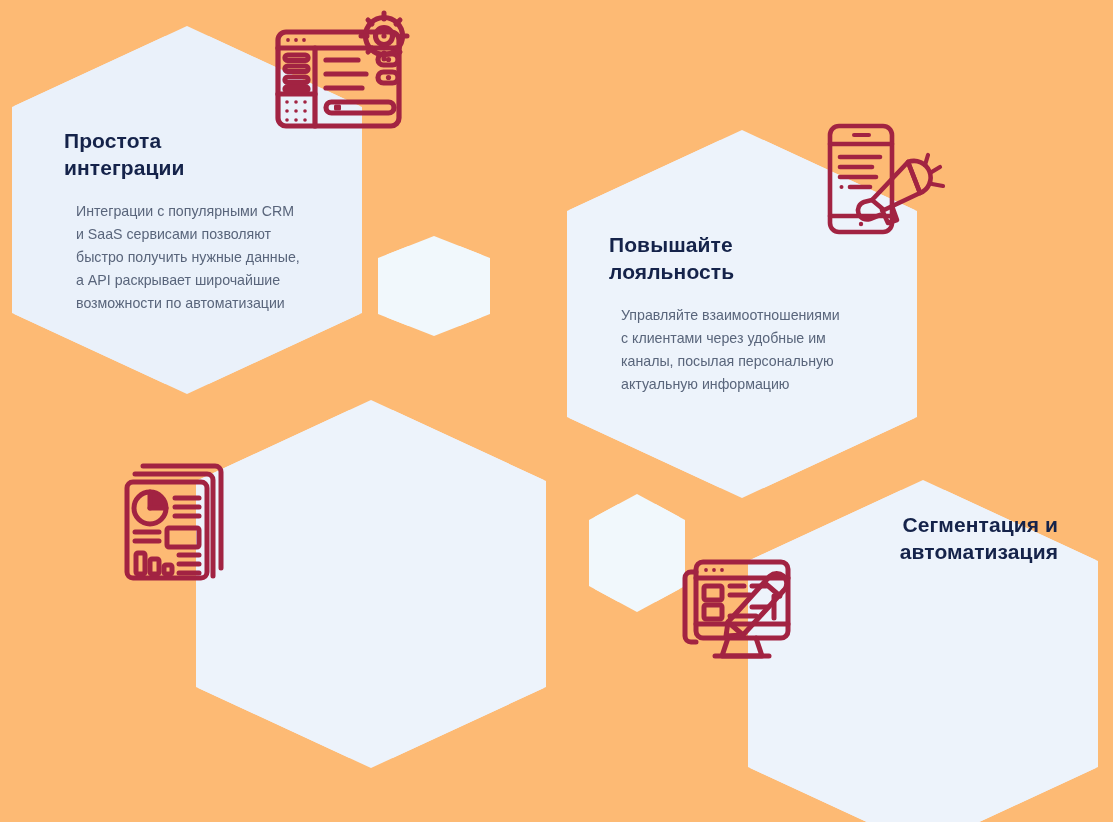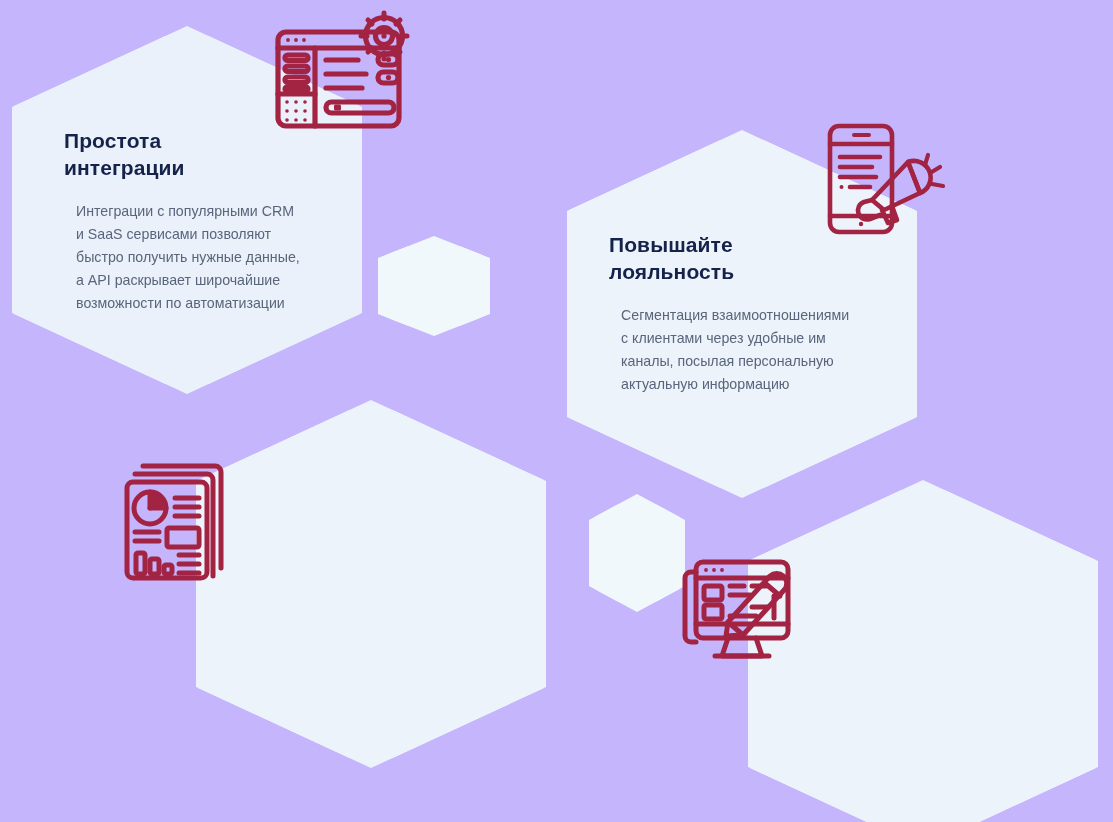--- a/index.html
+++ b/index.html
@@ -10,21 +10,21 @@
     height: 822px;
     background: #ffffff;
     font-family: "Liberation Sans", sans-serif;
     overflow: hidden;
   }
 
   #stage {
     position: relative;
     width: 1113px;
     height: 822px;
-    background: #c4b5fd;
+    background: #fdba74;
   }
 
   
   .hex {
     position: absolute;
     background: #eaf1fa;
     clip-path: polygon(50% 0%, 100% 22%, 100% 78%, 50% 100%, 0% 78%, 0% 22%);
     -webkit-clip-path: polygon(50% 0%, 100% 22%, 100% 78%, 50% 100%, 0% 78%, 0% 22%);
   }
   .hex.soft { background: #edf3fb; }
@@ -106,28 +106,30 @@
     <p>Интеграции с популярными CRM
 и SaaS сервисами позволяют
 быстро получить нужные данные,
 а API раскрывает широчайшие
 возможности по автоматизации</p>
   </div>
 
   <div class="card align-left" id="card-2">
     <h3>Повышайте
 лояльность</h3>
-    <p>Сегментация взаимоотношениями
+    <p>Управляйте взаимоотношениями
 с клиентами через удобные им
 каналы, посылая персональную
 актуальную информацию</p>
   </div>
 
 
   <div class="card align-right" id="card-4">
+    <h3>Сегментация и
+автоматизация</h3>
   </div>
 
   <div class="icon" id="icon-1">
     <svg width="148" height="122" viewBox="0 0 148 122" fill="none" stroke="#a22342" stroke-width="5.2" stroke-linecap="round" stroke-linejoin="round">
 
       <rect x="8" y="22" width="121" height="94" rx="8"></rect>
 
       <line x1="8" y1="38" x2="129" y2="38"></line>
 
       <circle cx="18" cy="30" r="1.9" fill="#a22342" stroke="none"></circle>

